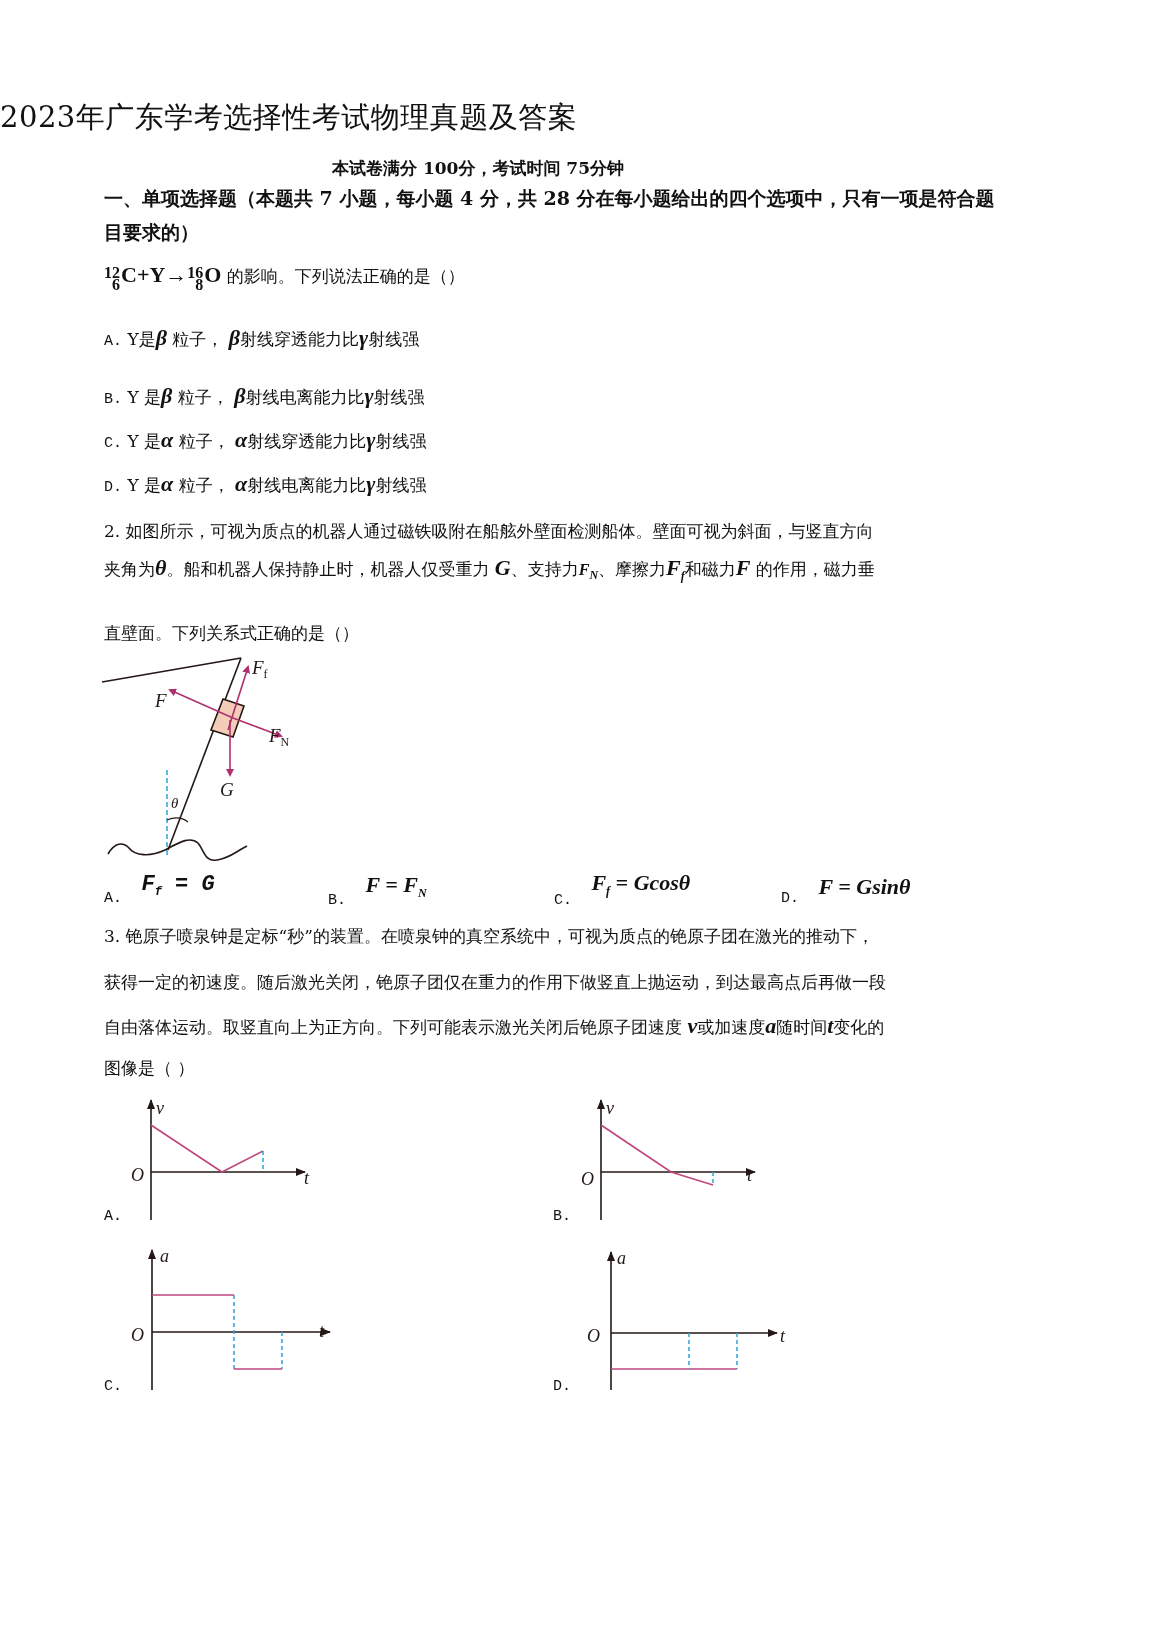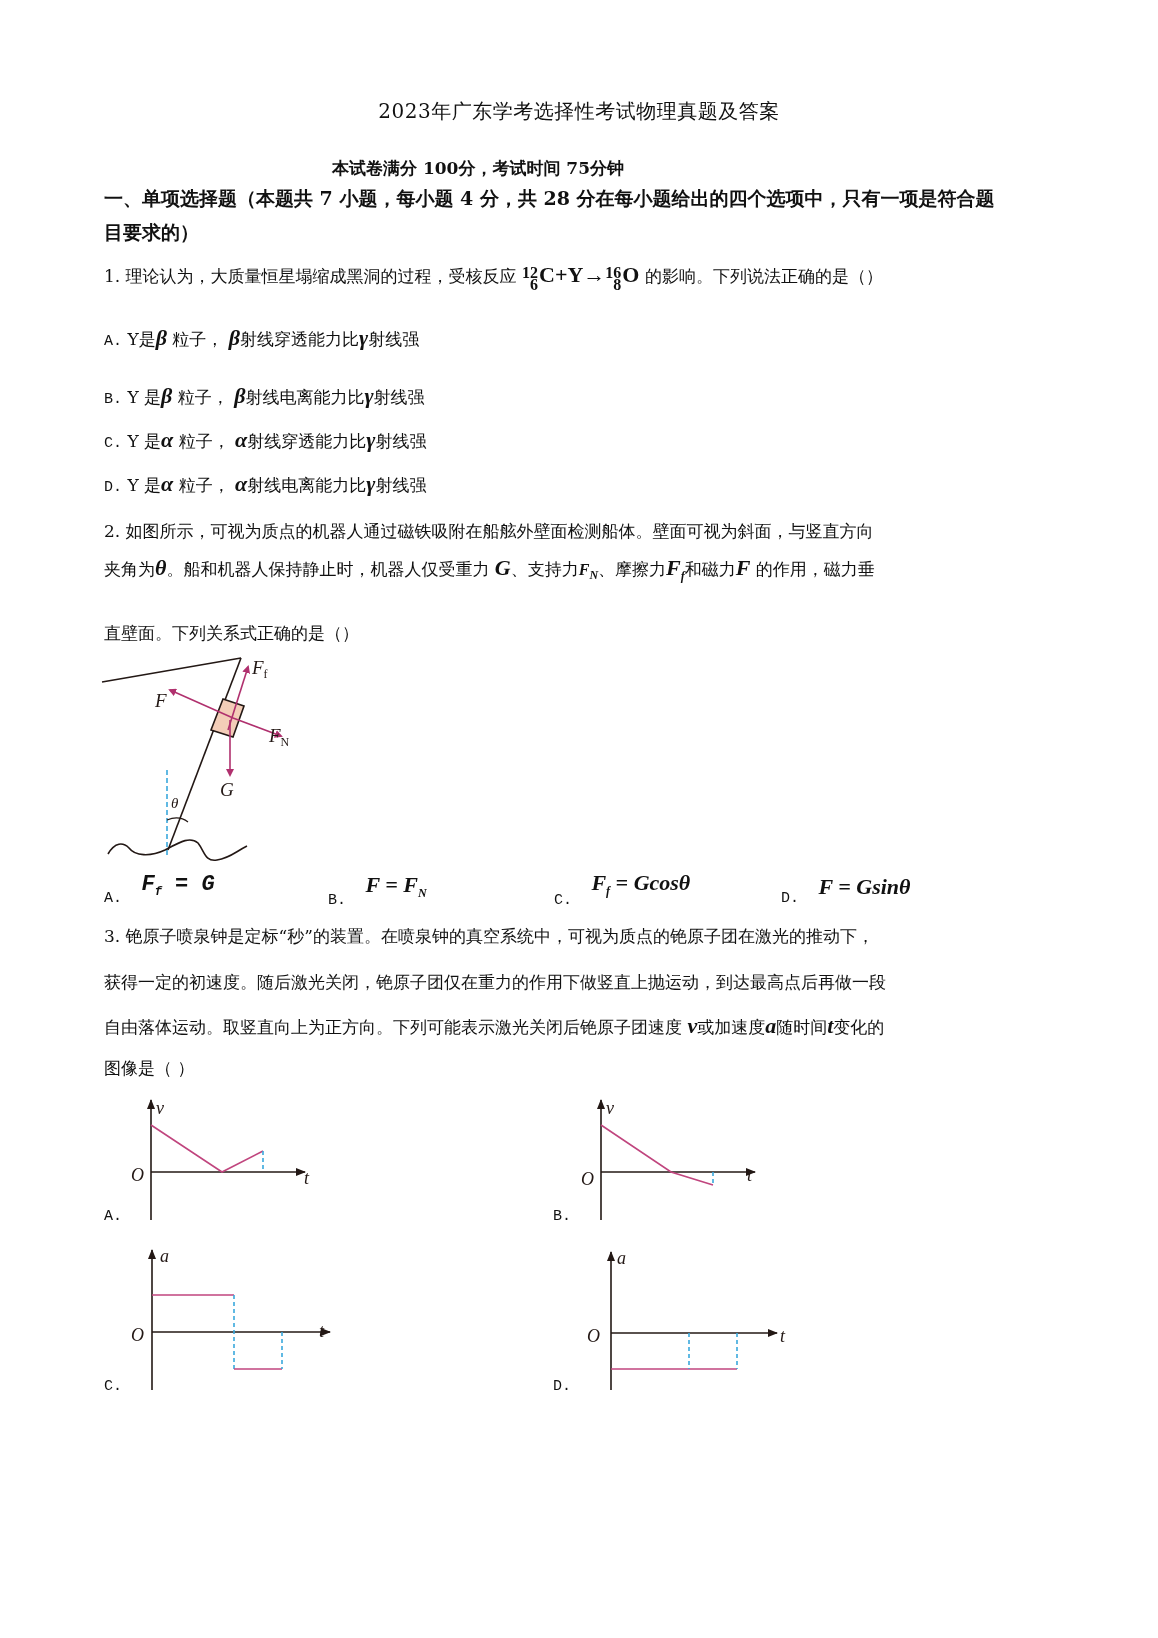--- a/index.html
+++ b/index.html
@@ -1,40 +1,39 @@
 <!DOCTYPE html>
 <html><head>
 <meta charset="utf-8">
 <style>
   html, body { margin: 0; padding: 0; background: #ffffff; }
   body { width: 1158px; height: 1638px; position: relative; overflow: hidden;
          font-family: "DejaVu Serif", "Liberation Serif", serif; color: #111; }
   .abs { position: absolute; white-space: nowrap; }
-  .title { left: 0; width: 1158px; top: 98px; text-align: center; font-size: 20px; letter-spacing: 0.5px; }
+  .title { left: 0; width: 1158px; top: 98px; text-align: left; font-size: 29px; letter-spacing: 0.5px; }
   .subtitle { left: 0; width: 956px; top: 157px; text-align: center; font-size: 17px; font-weight: bold; }
   .section { left: 104px; font-size: 19px; font-weight: bold; }
   .body { font-size: 17px; }
   .opt-label { font-size: 15px; font-family: "Liberation Mono", "DejaVu Sans Mono", monospace; }
   .math { font-family: "Liberation Serif", "DejaVu Serif", serif; font-weight: bold; font-style: italic; font-size: 22px; }
   sub.s, sup.s { font-size: 12px; }
   .nuc { display: inline-block; position: relative; font-family: "Liberation Serif", serif; font-weight: bold; font-size: 22px; }
   .nuc .stack { display: inline-flex; flex-direction: column; font-size: 16px; line-height: 12px; vertical-align: 4px; text-align: right; margin-right: 1px; }
   svg text { font-family: "Liberation Serif", "DejaVu Serif", serif; font-style: italic; }
 </style>
 </head>
 <body>
 
 <div class="abs title">2023年广东学考选择性考试物理真题及答案</div>
 <div class="abs subtitle">本试卷满分 100分，考试时间 75分钟</div>
 
 <div class="abs section" style="top:186px;">一、单项选择题（本题共 7 小题，每小题 4 分，共 28 分在每小题给出的四个选项中，只有一项是符合题</div>
 <div class="abs section" style="top:220px;">目要求的）</div>
 
 <div class="abs body" style="left:104px; top:262px;">
-  <span class="opt-label" style="font-family:'DejaVu Serif',serif;font-size:17px;">1.  理论认为，大质量恒星塌缩成黑洞的过程，受核反应</span>
   <span class="nuc">
     <span class="stack">
         <span>12</span>
         <span>6</span>
       </span><span>C</span><span>+</span><span>Y</span><span>→</span><span class="stack">
         <span>16</span>
         <span>8</span>
       </span><span>O</span>
   </span>
   <span>的影响。下列说法正确的是（）</span>

